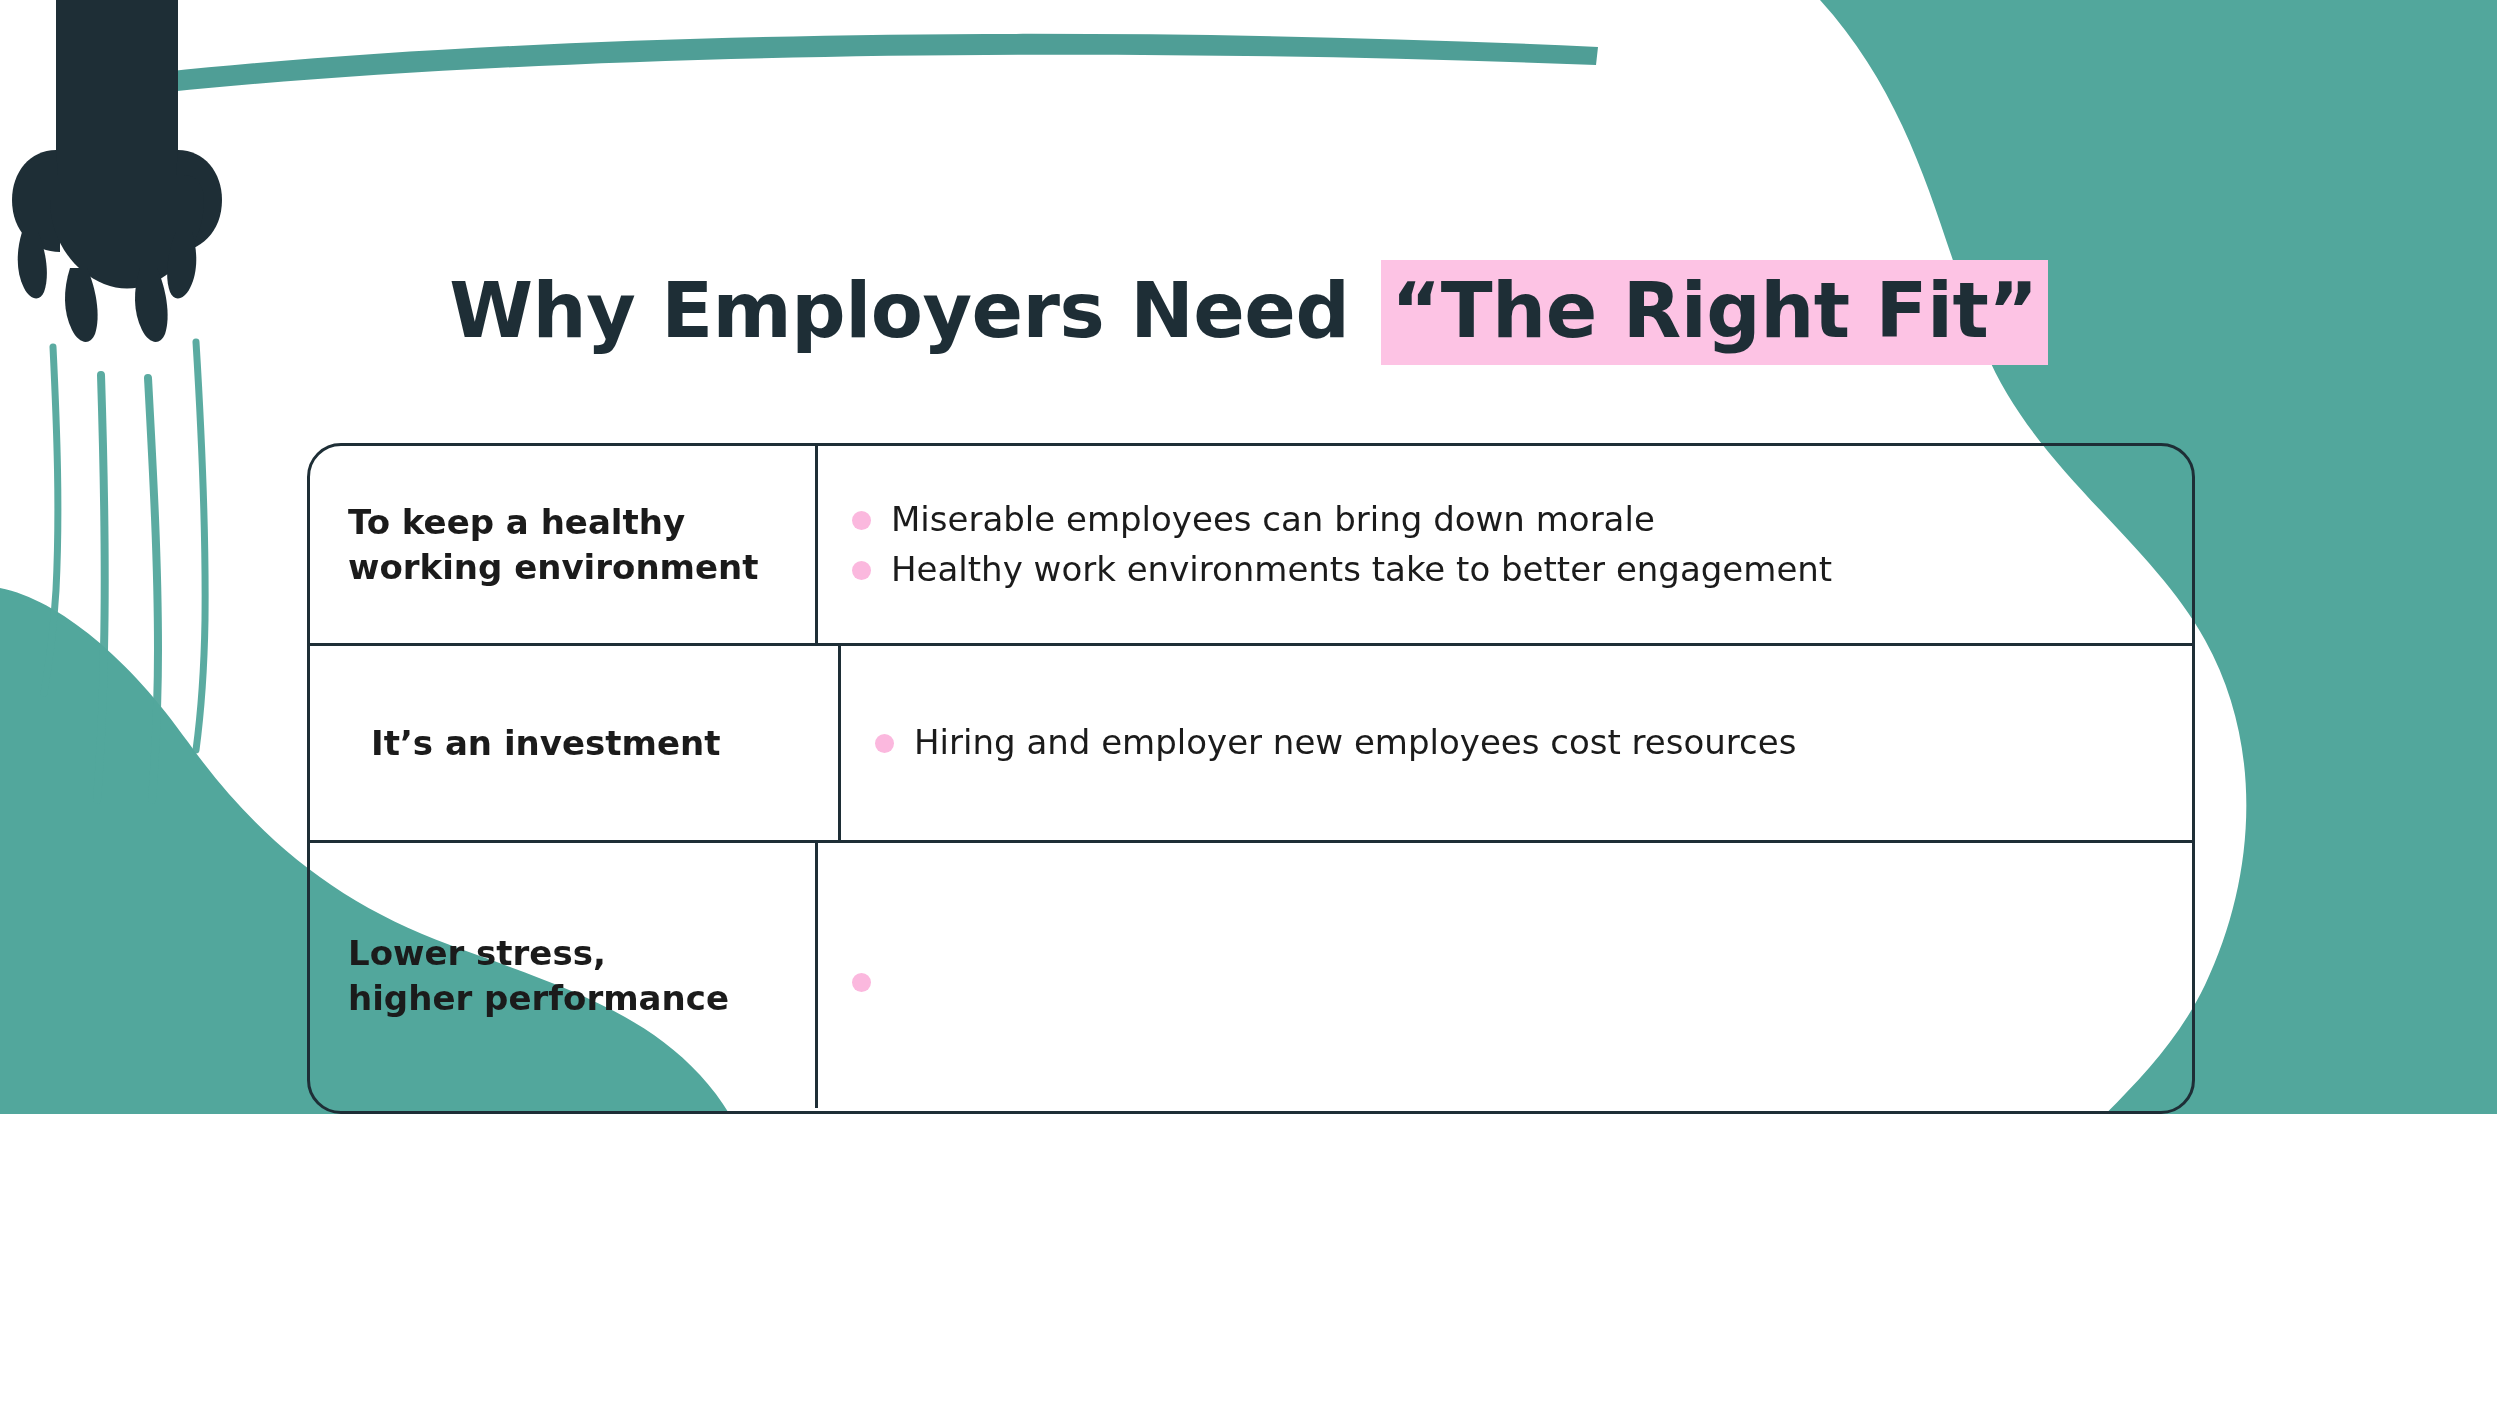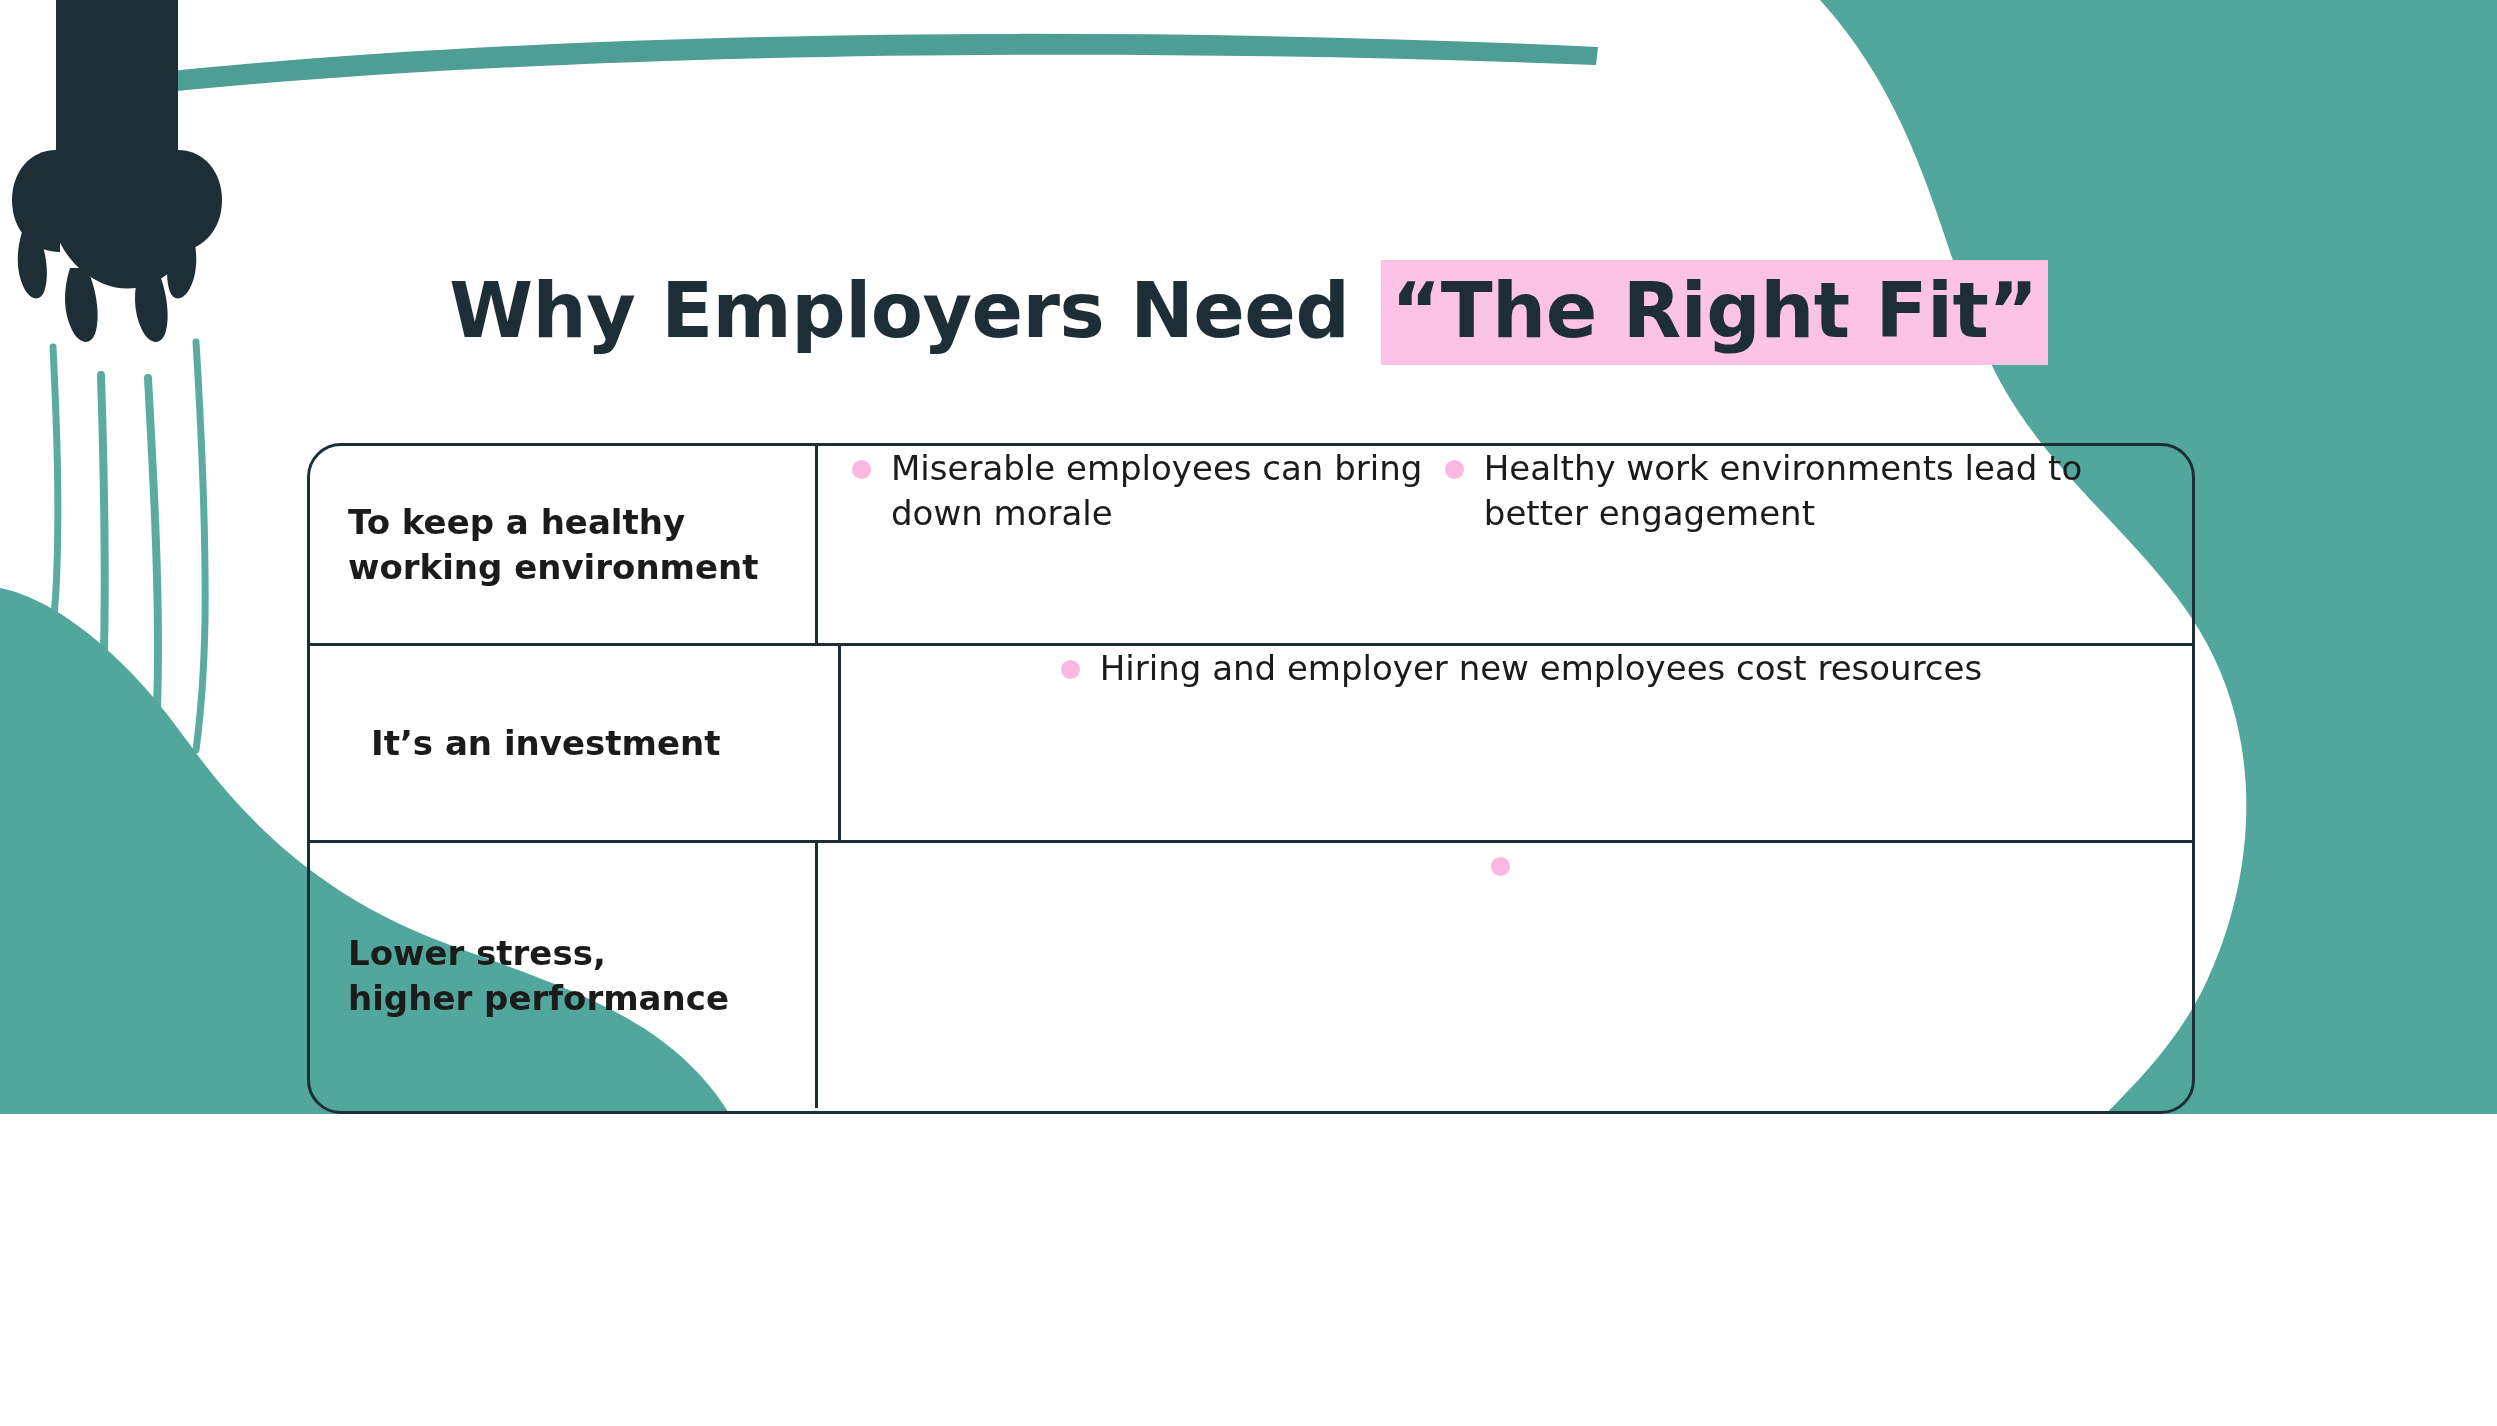--- a/index.html
+++ b/index.html
@@ -91,21 +91,21 @@
     font-size: 34px;
     font-weight: 700;
     color: #1b1b1b;
     line-height: 1.32;
     white-space: pre-line;
   }
   .tcell-bullets {
     flex: 1 1 auto;
     box-sizing: border-box;
     display: flex;
-    flex-direction: row;
+    flex-direction: column;
     justify-content: center;
     padding: 0 24px 0 34px;
   }
   .bullet {
     display: flex;
     align-items: flex-start;
     margin: 0 0 4px 0;
   }
   .bullet:last-child { margin-bottom: 0; }
   .dot {
@@ -203,21 +203,21 @@
         <div class="lbl">To keep a healthy
 working environment</div>
       </div>
       <div class="tcell-bullets">
         <div class="bullet">
           <span class="dot"></span>
           <span class="btext">Miserable employees can bring down morale</span>
         </div>
         <div class="bullet">
           <span class="dot"></span>
-          <span class="btext">Healthy work environments lead to better engagement</span>
+          <span class="btext">Healthy work environments take to better engagement</span>
         </div>
       </div>
     </div>
 
     <div class="trow r2">
       <div class="tcell-label">
         <div class="lbl">It’s an investment</div>
       </div>
       <div class="tcell-bullets">
         <div class="bullet">

